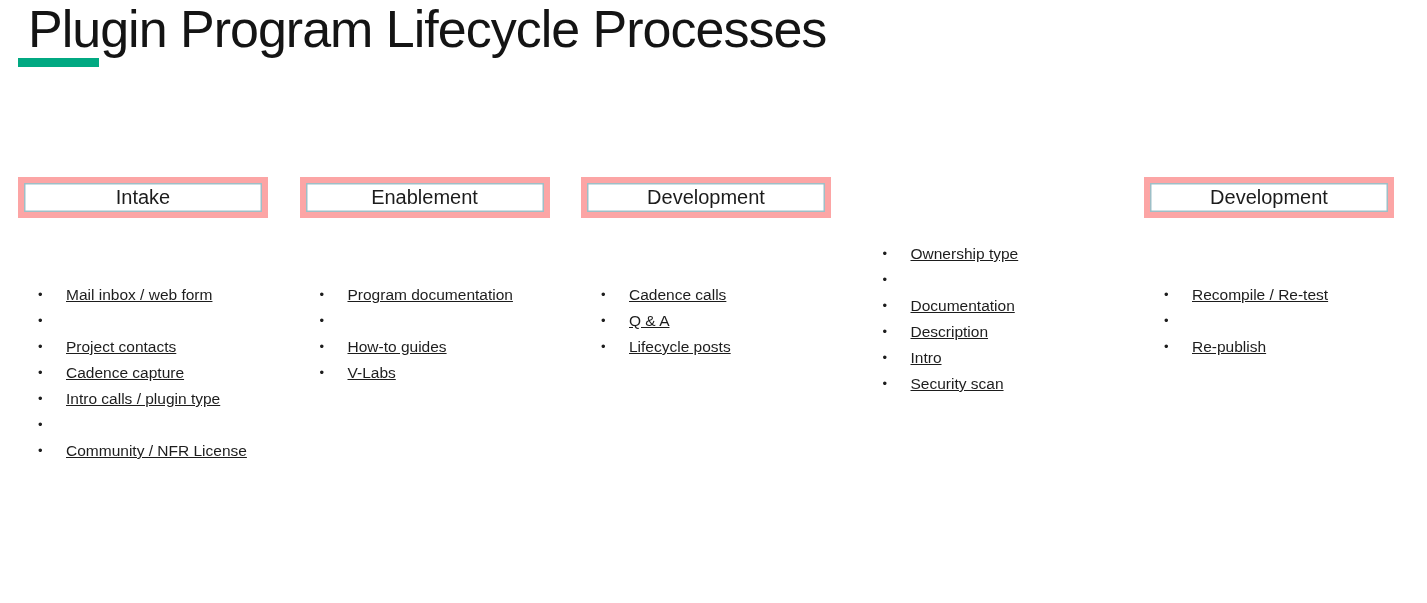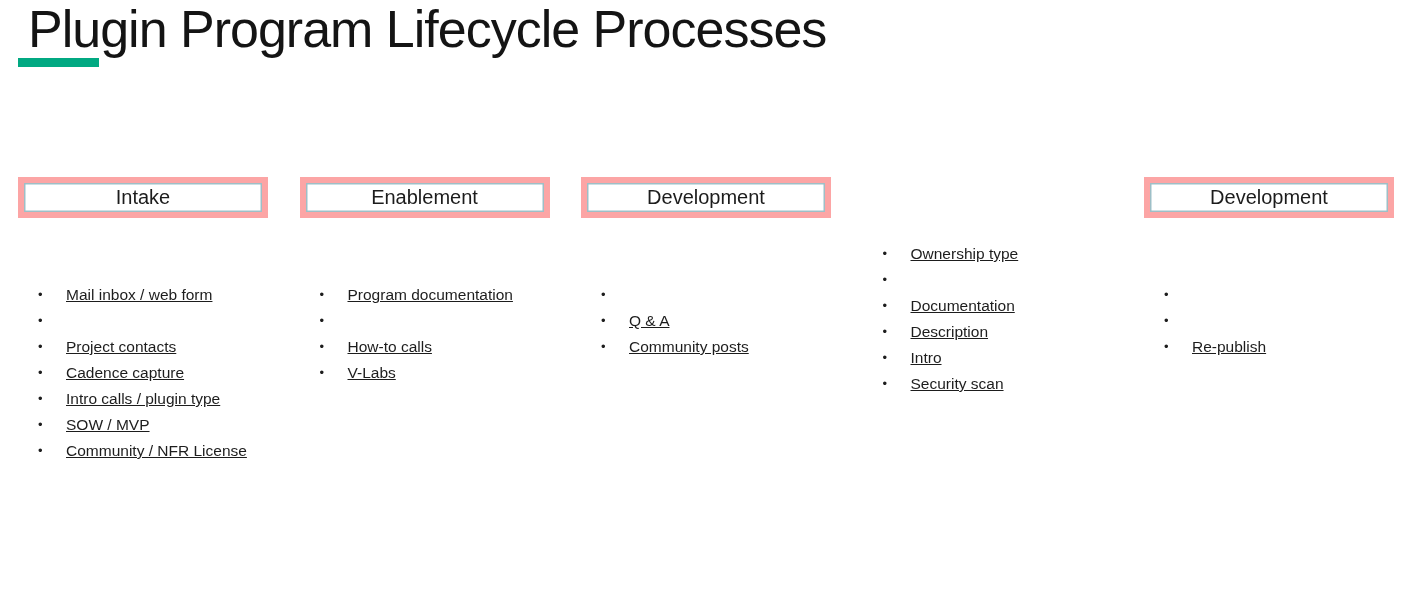--- a/index.html
+++ b/index.html
@@ -98,21 +98,20 @@
         <li>
             <span class="bullet">•</span>
             <span class="txt">Cadence capture</span>
           </li>
         <li>
             <span class="bullet">•</span>
             <span class="txt">Intro calls / plugin type</span>
           </li>
         <li>
             <span class="bullet">•</span>
-            <span class="txt">SOW / MVP</span>
           </li>
         <li>
             <span class="bullet">•</span>
             <span class="txt">Community / NFR License</span>
           </li>
       </ul>
     </section>
 
     <section class="col">
       <div class="hbox">
@@ -121,44 +120,45 @@
       <ul class="items">
         <li>
             <span class="bullet">•</span>
             <span class="txt">Program documentation</span>
           </li>
         <li>
             <span class="bullet">•</span>
           </li>
         <li>
             <span class="bullet">•</span>
-            <span class="txt">How-to calls</span>
+            <span class="txt">How-to guides</span>
           </li>
         <li>
             <span class="bullet">•</span>
             <span class="txt">V-Labs</span>
           </li>
       </ul>
     </section>
 
     <section class="col">
       <div class="hbox">
         <span class="hlabel">Development</span>
       </div>
       <ul class="items">
         <li>
             <span class="bullet">•</span>
+            <span class="txt">Cadence calls</span>
           </li>
         <li>
             <span class="bullet">•</span>
             <span class="txt">Q &amp; A</span>
           </li>
         <li>
             <span class="bullet">•</span>
-            <span class="txt">Community posts</span>
+            <span class="txt">Lifecycle posts</span>
           </li>
       </ul>
     </section>
 
     <section class="col">
       <ul class="items">
         <li>
             <span class="bullet">•</span>
             <span class="txt">Ownership type</span>
           </li>
@@ -184,20 +184,21 @@
       </ul>
     </section>
 
     <section class="col">
       <div class="hbox">
         <span class="hlabel">Development</span>
       </div>
       <ul class="items">
         <li>
             <span class="bullet">•</span>
+            <span class="txt">Recompile / Re-test</span>
           </li>
         <li>
             <span class="bullet">•</span>
           </li>
         <li>
             <span class="bullet">•</span>
             <span class="txt">Re-publish</span>
           </li>
       </ul>
     </section>

